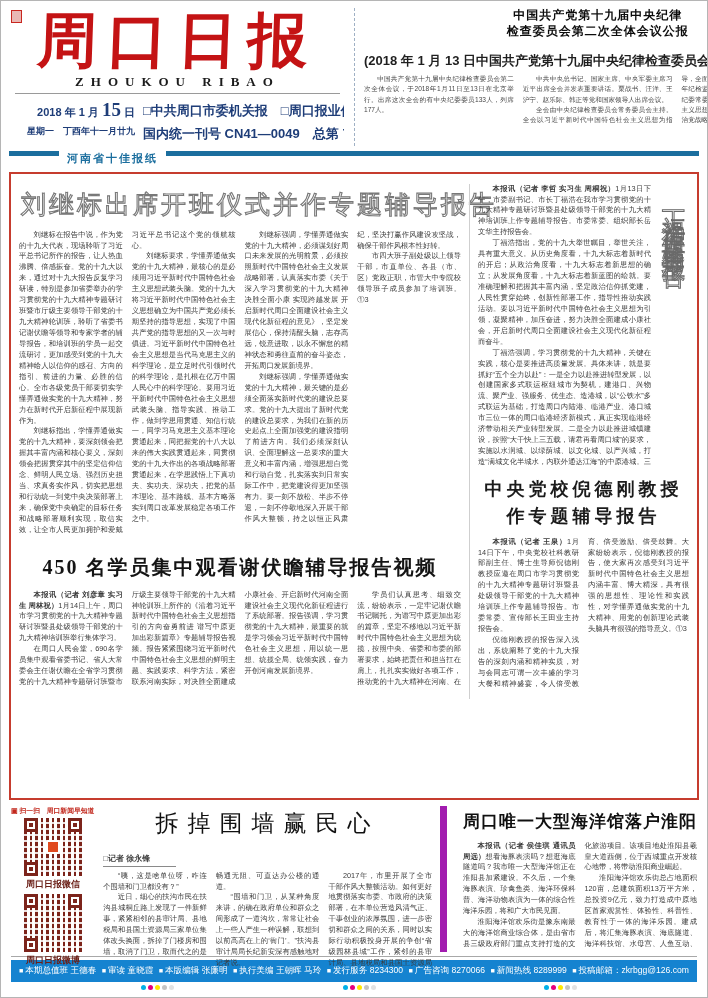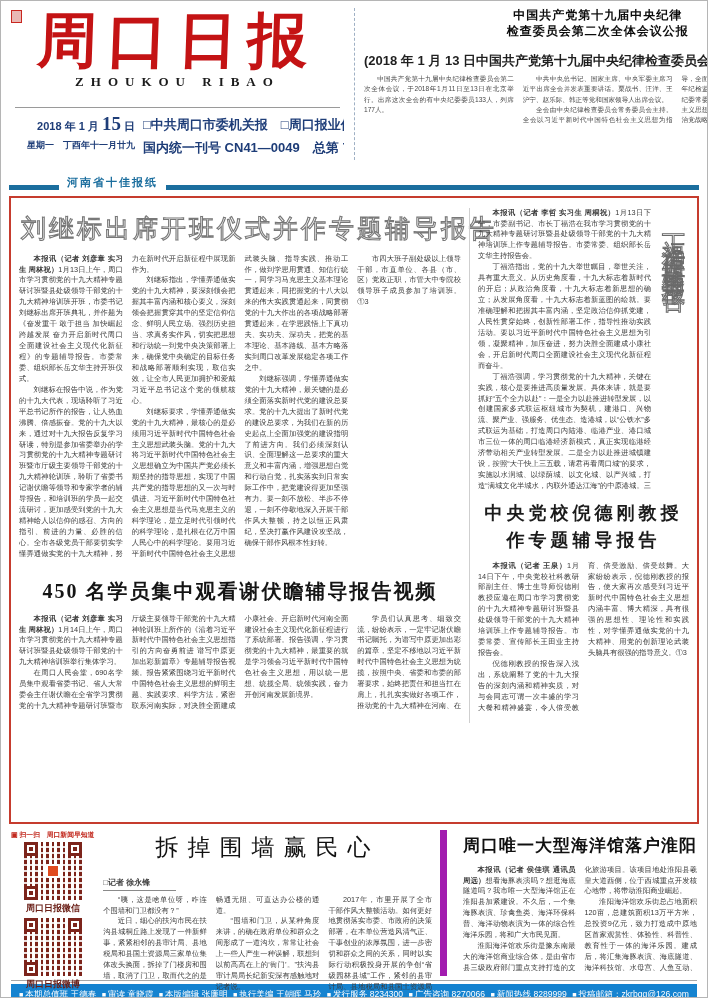--- a/index.html
+++ b/index.html
@@ -10,28 +10,28 @@
   
   .masthead-wrap { padding:7px 8px 0; }
   .masthead { display:flex; }
   .m-left { width:346px; padding-right:8px; border-right:1px dashed #9fb0c4; position:relative; }
   .seal { position:absolute; left:2px; top:2px; width:11px; height:13px; border:1.5px solid #c82720; background:#e9b8b4; }
   .paper-title { font-family:"DejaVu Serif","Liberation Serif",serif; font-weight:bold;
                  color:#c41314; font-size:60px; line-height:1.08; text-align:center;
                  letter-spacing:10px; transform:skewX(-2deg); }
   .pinyin { text-align:center; font-size:13px; letter-spacing:7px; font-weight:bold;
             color:#1c1c1c; font-family:"Liberation Serif",serif;
-            border-bottom:1px solid #9a9a9a; padding-bottom:17px; margin:1px 6px 0; }
+            border-bottom:1px solid #9a9a9a; padding-bottom:3px; margin:1px 6px 0; }
   .dateblock { display:flex; gap:8px; padding:5px 2px 0 4px; color:#1e3d78;text-align:right; }
   .dcol { width:122px; }
   .d1 { font-size:11px; font-weight:bold; white-space:nowrap; }
   .dday { font-size:19px; font-family:"Liberation Serif",serif; }
   .d2 { font-size:9px; margin-top:4px; white-space:nowrap; font-weight:bold; }
   .icol { flex:1; font-size:13px; line-height:1.8; white-space:nowrap; overflow:hidden; font-weight:bold; }
-  .award-row { display:flex; align-items:flex-end; margin-top:15px; }
+  .award-row { display:flex; align-items:flex-start; margin-top:5px; }
   .bar-s { width:50px; height:5px; background:#1b6e9e; }
   .award-text { color:#1b6e9e; font-weight:bold; font-size:11px; margin:0 8px; letter-spacing:2px; white-space:nowrap; }
   .bar-l { flex:1; height:5px; background:#1b6e9e; }
 
   .m-right { flex:1; padding-left:9px; }
   .c-headline { font-size:12px; font-weight:bold; text-align:center; line-height:1.3;
                 color:#0c0c0c; letter-spacing:1px; }
   .c-subtitle { font-size:13px; font-weight:bold; margin:13px 0 4px; color:#1f1f1f; white-space:nowrap; }
   .c-body { column-count:3; column-gap:9px; column-fill:auto; font-size:6.6px; line-height:1.55;
             text-align:justify; color:#474747; height:58px; overflow:hidden; }
@@ -143,24 +143,24 @@
       <div class="award-text">河南省十佳报纸</div>
       <div class="bar-l"></div>
     </div>
   </div>
 
   <div class="main-box">
     <div class="main-cols">
       <div class="mc-left">
         <div class="subhead">刘继标出席开班仪式并作专题辅导报告</div>
         <div class="story s1">
-          <p><b class="lead">本报讯（记者 刘彦章 实习生 周林祝）</b><span>1月13日上午，周口市学习贯彻党的十九大精神专题研讨班暨县处级领导干部党的十九大精神培训班开班，市委书记刘继标出席开班典礼，并作题为《奋发重干 敢于担当 加快崛起 跨越发展 奋力开启新时代周口全面建设社会主义现代化新征程》的专题辅导报告。市委常委、组织部长岳文华主持开班仪式。</span></p>
           <p>刘继标在报告中说，作为党的十九大代表，现场聆听了习近平总书记所作的报告，让人热血沸腾、倍感振奋。党的十九大以来，通过对十九大报告反复学习研读，特别是参加省委举办的学习贯彻党的十九大精神专题研讨班暨市厅级主要领导干部党的十九大精神轮训班，聆听了省委书记谢伏瞻等领导和专家学者的辅导报告，和培训班的学员一起交流研讨，更加感受到党的十九大精神给人以信仰的感召、方向的指引、前进的力量、必胜的信心。全市各级党员干部要切实学懂弄通做实党的十九大精神，努力在新时代开启新征程中展现新作为。</p>
           <p>刘继标指出，学懂弄通做实党的十九大精神，要深刻领会把握其丰富内涵和核心要义，深刻领会把握贯穿其中的坚定信仰信念、鲜明人民立场、强烈历史担当、求真务实作风，切实把思想和行动统一到党中央决策部署上来，确保党中央确定的目标任务和战略部署顺利实现，取信实效，让全市人民更加拥护和爱戴习近平总书记这个党的领航核心。</p>
           <p>刘继标要求，学懂弄通做实党的十九大精神，最核心的是必须用习近平新时代中国特色社会主义思想武装头脑。党的十九大将习近平新时代中国特色社会主义思想确立为中国共产党必须长期坚持的指导思想，实现了中国共产党的指导思想的又一次与时俱进。习近平新时代中国特色社会主义思想是当代马克思主义的科学理论，是立足时代引领时代的科学理论，是扎根在亿万中国人民心中的科学理论。要用习近平新时代中国特色社会主义思想武装头脑、指导实践、推动工作，做到学思用贯通、知信行统一，同学习马克思主义基本理论贯通起来，同把握党的十八大以来的伟大实践贯通起来，同贯彻党的十九大作出的各项战略部署贯通起来，在学思践悟上下真功夫、实功夫、深功夫，把党的基本理论、基本路线、基本方略落实到周口改革发展稳定各项工作之中。</p>
+          <p>刘继标强调，学懂弄通做实党的十九大精神，必须谋划好周口未来发展的光明前景，必须按照新时代中国特色社会主义发展战略部署，认真落实市委《关于深入学习贯彻党的十九大精神 决胜全面小康 实现跨越发展 开启新时代周口全面建设社会主义现代化新征程的意见》，坚定发展信心，保持清醒头脑，志存高远，锐意进取，以永不懈怠的精神状态和勇往直前的奋斗姿态，开拓周口发展新境界。</p>
           <p>刘继标强调，学懂弄通做实党的十九大精神，最关键的是必须全面落实新时代党的建设总要求。党的十九大提出了新时代党的建设总要求，为我们在新的历史起点上全面加强党的建设指明了前进方向。我们必须深刻认识、全面理解这一总要求的重大意义和丰富内涵，增强思想自觉和行动自觉，扎实落实到日常实际工作中，把党建设得更加坚强有力。要一刻不放松、半步不停退，一刻不停歇地深入开展干部作风大整顿，持之以恒正风肃纪，坚决打赢作风建设攻坚战，确保干部作风根本性好转。</p>
           <p>市四大班子副处级以上领导干部，市直单位、各县（市、区）党政正职，市管大中专院校领导班子成员参加了培训班。①3</p>
         </div>
         <div class="h690">450 名学员集中观看谢伏瞻辅导报告视频</div>
         <div class="story s2">
           <p><b class="lead">本报讯（记者 刘彦章 实习生 周林祝）</b><span>1月14日上午，周口市学习贯彻党的十九大精神专题研讨班暨县处级领导干部党的十九大精神培训班举行集体学习。</span></p>
           <p>在周口人民会堂，690名学员集中观看省委书记、省人大常委会主任谢伏瞻在全省学习贯彻党的十九大精神专题研讨班暨市厅级主要领导干部党的十九大精神轮训班上所作的《沿着习近平新时代中国特色社会主义思想指引的方向奋勇前进 谱写中原更加出彩新篇章》专题辅导报告视频。报告紧紧围绕习近平新时代中国特色社会主义思想的鲜明主题、实践要求、科学方法，紧密联系河南实际，对决胜全面建成小康社会、开启新时代河南全面建设社会主义现代化新征程进行了系统部署。报告强调，学习贯彻党的十九大精神，最重要的就是学习领会习近平新时代中国特色社会主义思想，用以统一思想、统揽全局、统领实践，奋力开创河南发展新境界。</p>
           <p>学员们认真思考、细致交流，纷纷表示，一定牢记谢伏瞻书记嘱托，为谱写中原更加出彩的篇章，坚定不移地以习近平新时代中国特色社会主义思想为统揽，按照中央、省委和市委的部署要求，始终把责任和担当扛在肩上，扎扎实实做好各项工作，推动党的十九大精神在河南、在周口不折不扣地得到贯彻落实。①6</p>
         </div>
       </div>

